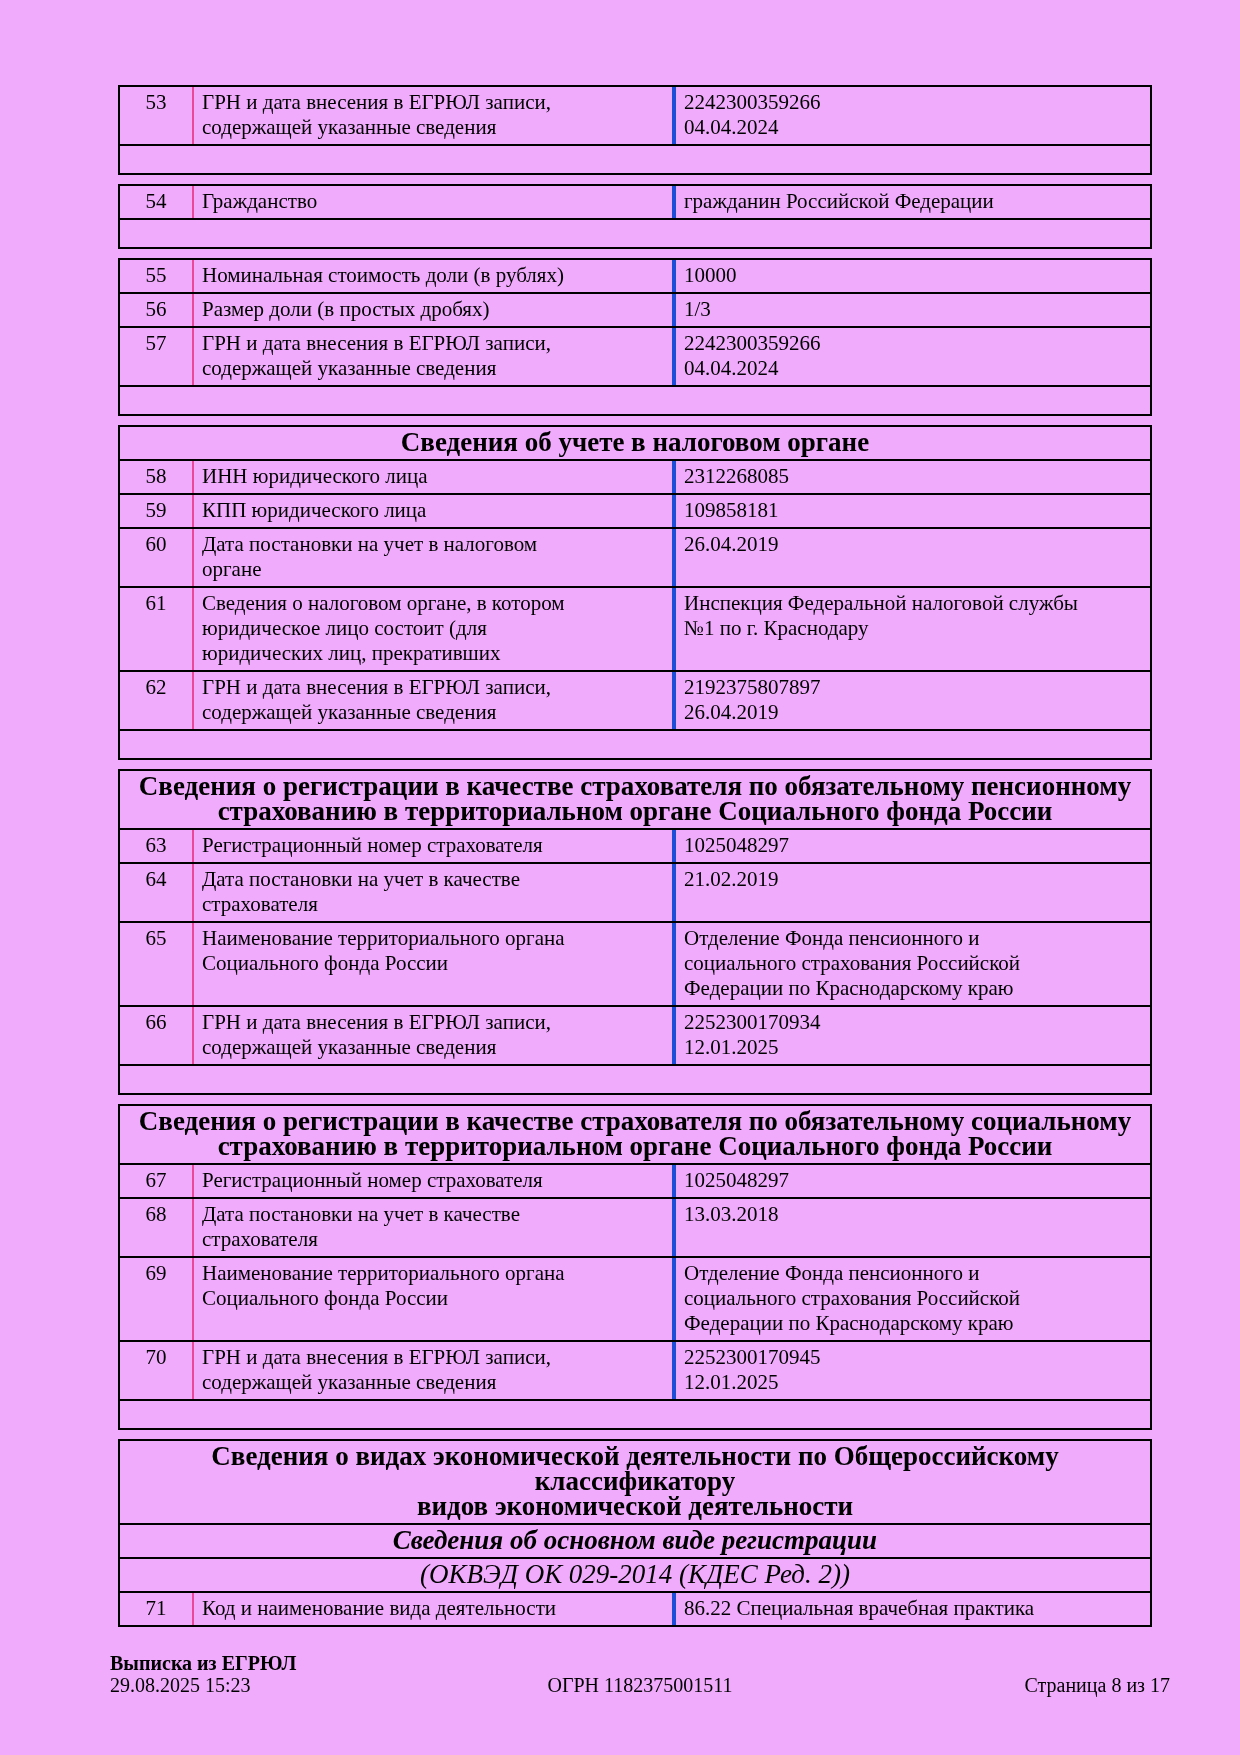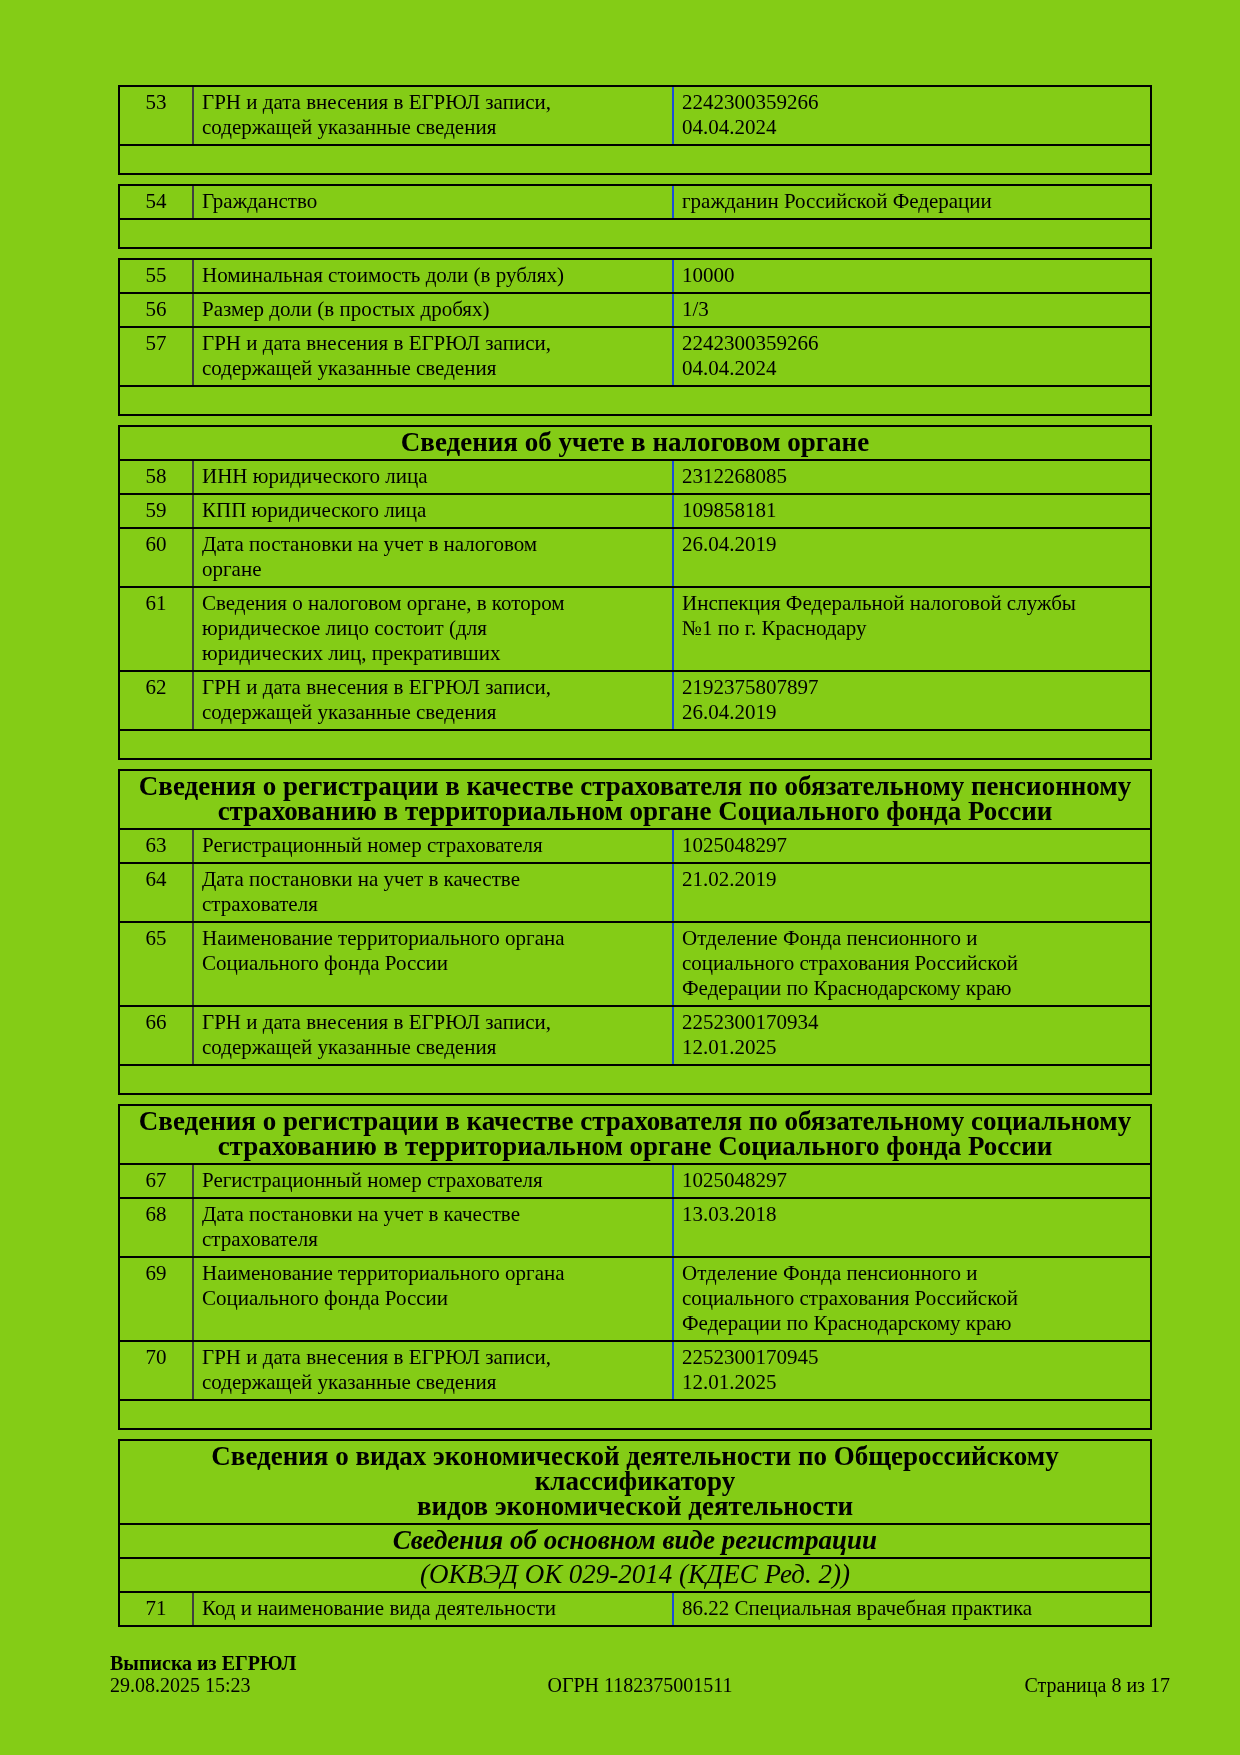--- a/index.html
+++ b/index.html
@@ -7,21 +7,21 @@
     margin: 0;
     padding: 0;
     background: #ffffff;
     color: #000000;
     font-family: "Liberation Serif", "DejaVu Serif", serif;
   }
   .page {
     position: relative;
     width: 1240px;
     height: 1755px;
-    background: #84cc16;
+    background: #f0abfc;
     overflow: hidden;
   }
   #table-area {
     position: absolute;
     left: 118px;
     top: 85px;
     width: 1034px;
   }
   .block {
     border: 2px solid #000;
@@ -47,29 +47,29 @@
     box-sizing: border-box;
     text-align: center;
     font-size: 21px;
     line-height: 25px;
     padding: 3px 2px 4px;
   }
   .cell-label {
     flex: 0 0 480px;
     width: 480px;
     box-sizing: border-box;
-    border-left: 2px solid #404040;
+    border-left: 2px solid #ec4899;
     font-size: 21px;
     line-height: 25px;
     padding: 3px 6px 4px 8px;
   }
   .cell-value {
     flex: 1 1 auto;
     box-sizing: border-box;
-    border-left: 2px solid #1d4ed8;
+    border-left: 4px solid #1d4ed8;
     font-size: 21px;
     line-height: 25px;
     padding: 3px 6px 4px 8px;
   }
   .tspacer { height: 27px; }
   .footer {
     position: absolute;
     left: 110px;
     top: 1652px;
     width: 1060px;

